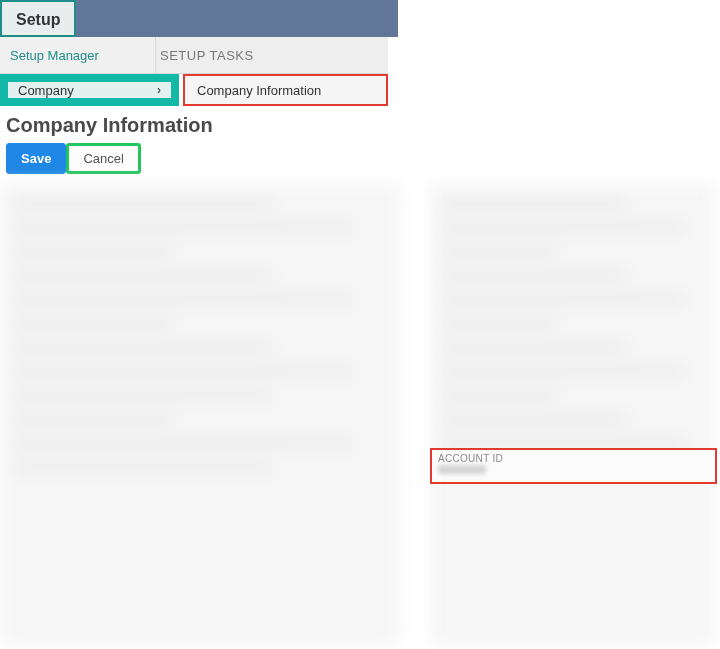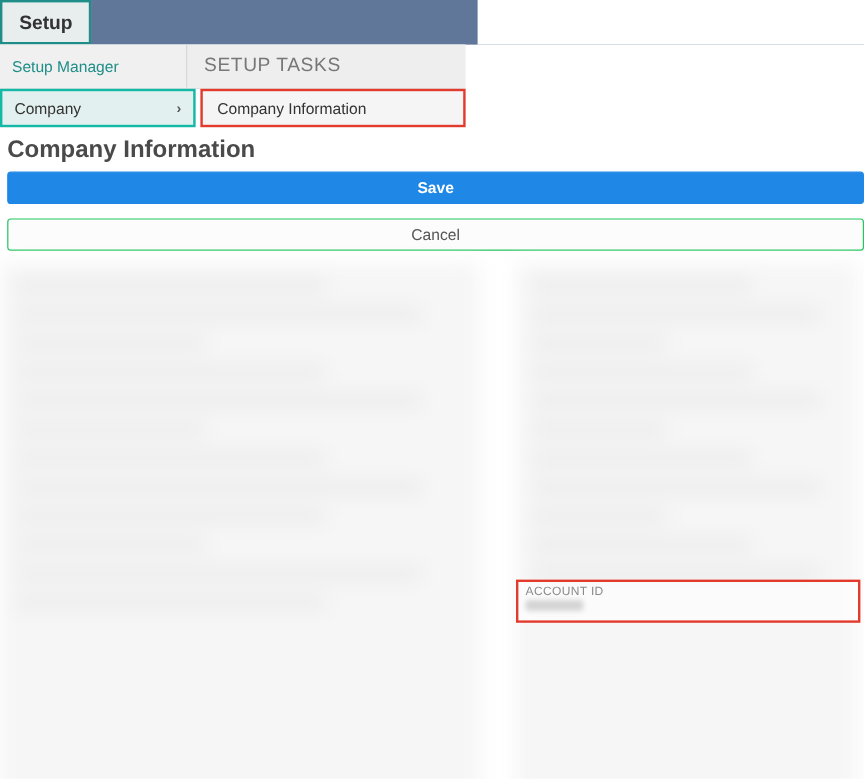--- a/index.html
+++ b/index.html
@@ -47,35 +47,35 @@
     align-items: center;
     padding-left: 10px;
     font-size: 13px;
     color: #1f8e88;
   }
   .menubar-right {
     flex: 1;
     background: #eeeeee;
     display: flex;
     align-items: center;
-    padding-left: 14px;
-    font-size: 16px;
+    padding-left: 4px;
+    font-size: 13px;
     letter-spacing: 0.5px;
     color: #777;
     border-left: 1px solid #d8d8d8;
   }
   .menurow {
     display: flex;
     height: 32px;
     width: 388px;
   }
   .menurow-left {
-    width: 163px;
+    width: 179px;
     background: #e2f0ef;
-    border: 2px solid #14b8a6;
+    border: 8px solid #14b8a6;
     display: flex;
     align-items: center;
     justify-content: space-between;
     padding: 0 10px;
     font-size: 13px;
     color: #333;
   }
   .chevron {
     font-size: 12px;
     color: #555;
@@ -93,40 +93,38 @@
     color: #333;
   }
   .page-title {
     margin: 8px 0 6px 6px;
     font-size: 20px;
     font-weight: 700;
     color: #4a4a4a;
   }
   .button-row {
     display: flex;
-    gap: 12px;
     padding-left: 6px;
-    flex-direction: column;
   }
   .btn {
     font-size: 13px;
     padding: 5px 14px;
     border-radius: 3px;
     cursor: pointer;
   }
   .btn-save {
     background: #1f87e5;
     color: #fff;
     border: 1px solid #1f87e5;
     font-weight: 600;
   }
   .btn-cancel {
     background: #fcfcfc;
     color: #555;
-    border: 1px solid #22c55e;
+    border: 3px solid #22c55e;
   }
   .content-area {
     position: relative;
     margin-top: 10px;
     height: 470px;
   }
   .blur-panel-left {
     position: absolute;
     left: 0; top: 0;
     width: 400px; height: 460px;

